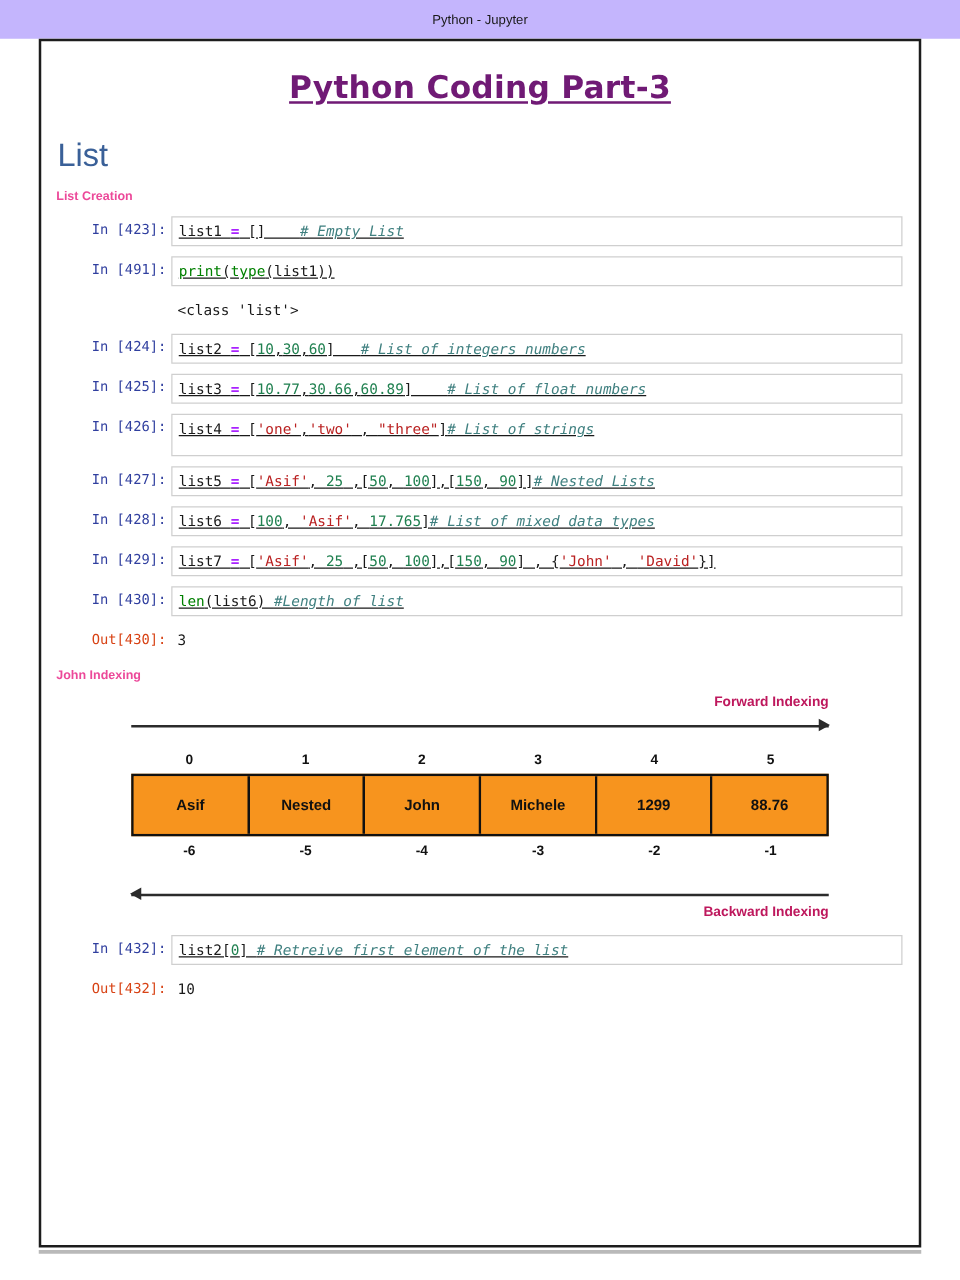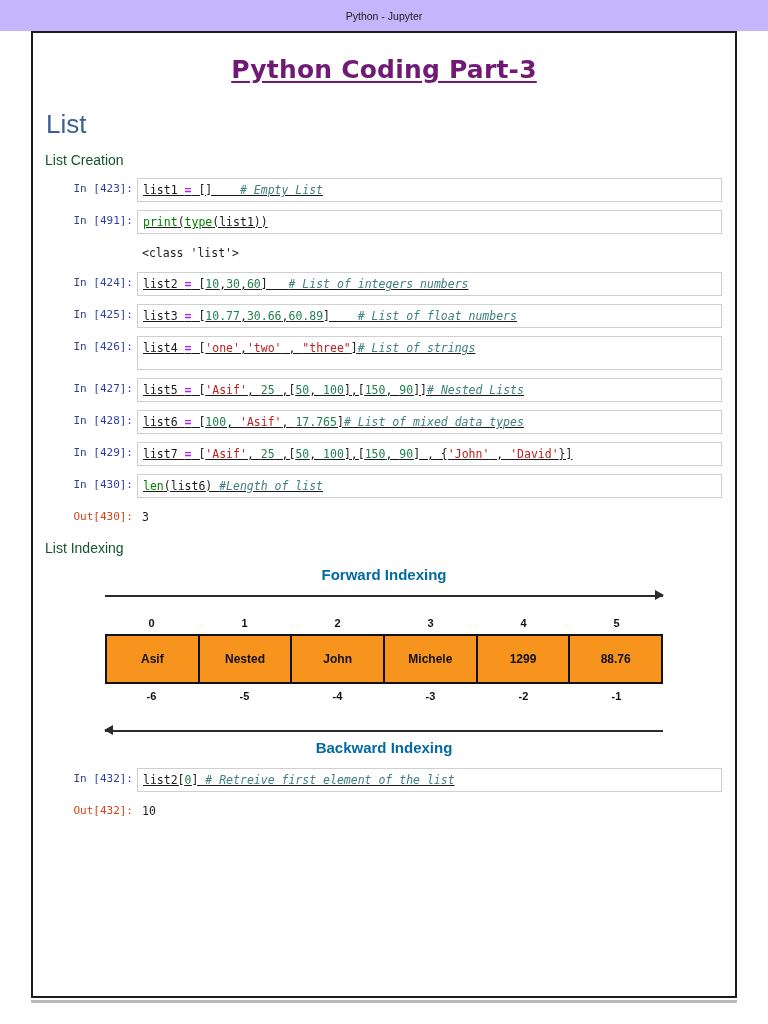--- a/index.html
+++ b/index.html
@@ -68,23 +68,24 @@
   
   .h-list {
     margin: 25px 0 0 13px;
     font-size: 26px;
     color: #3a6098;
     font-weight: normal;
     font-family: "Liberation Sans", sans-serif;
   }
   .h-sub {
     margin: 12px 0 0 12px;
-    font-size: 14px;
-    color: #14532d;
-    font-family: "Liberation Sans", sans-serif;
+    font-size: 10px;
+    color: #ec4899;
+    font-family: "Liberation Sans", sans-serif;
+    font-weight: bold;
   }
 
   
   .cells { margin-top: 10px; }
 
   .cell-row {
     display: flex;
     align-items: flex-start;
     margin-bottom: 8px;
   }
@@ -137,24 +138,24 @@
   .t-fn     { color: #008000; }
   .t-punct  { color: #1a1a1a; }
 
   
   .fig {
     margin: 10px 0 0 0;
     padding: 0 0 0 0;
     position: relative;
   }
   .fig-title {
-    text-align: center;
-    font-size: 15px;
-    font-weight: bold;
-    color: #0369a1;
+    text-align: right;
+    font-size: 11px;
+    font-weight: bold;
+    color: #be185d;
     font-family: "Liberation Sans", sans-serif;
   }
   .fig-center { width: 558px; margin: 0 auto; }
 
   .arrow-row { position: relative; height: 16px; margin: 5px 0 0 0; }
   .arrow-line {
     position: absolute; top: 7px; left: 0; right: 0;
     height: 1.5px; background: #2b2b2b;
   }
   .arrow-head-r {
@@ -263,21 +264,21 @@
           <div class="cell-row">
             <div class="prompt">In [430]:</div>
             <div class="cell-input"><span class="t-fn">len</span><span class="t-punct">(list6) </span><span class="t-com">#Length of list</span></div>
           </div>
           <div class="cell-row">
             <div class="prompt out">Out[430]:</div>
             <div class="cell-output">3</div>
           </div>
         </div>
 
-      <div class="h-sub">List Indexing</div>
+      <div class="h-sub">John Indexing</div>
 
       <div class="fig">
         <div class="fig-center">
           <div class="fig-title">Forward Indexing</div>
           <div class="arrow-row">
             <div class="arrow-line"></div>
             <div class="arrow-head-r"></div>
           </div>
           <div class="idx-row" id="pos-indices">
               <div class="idx-cellnum">0</div>

